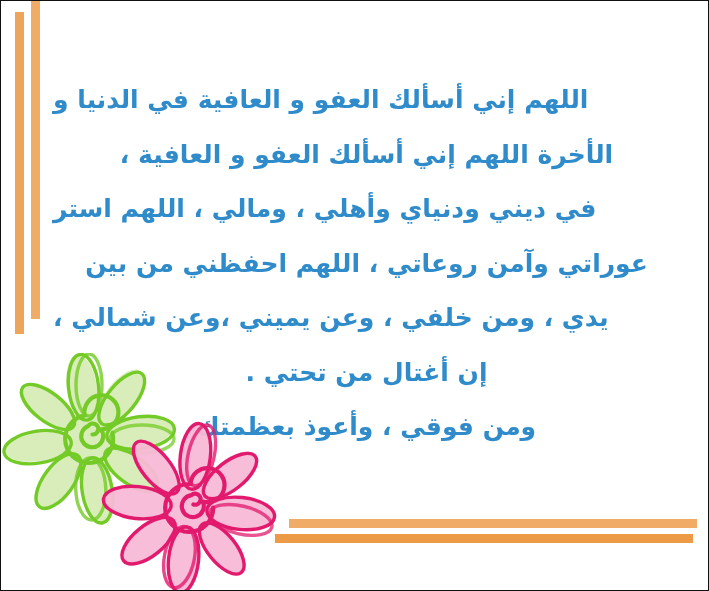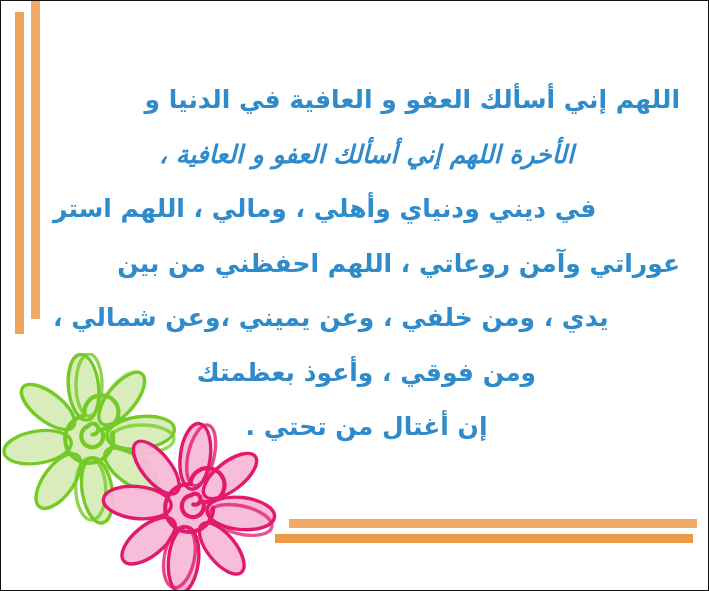--- a/index.html
+++ b/index.html
@@ -72,24 +72,24 @@
   .dua-line {
     display: block;
     color: #2f8bca;
     font-size: 25px;
     font-weight: bold;
     line-height: 54.5px;
     letter-spacing: 0.4px;
     white-space: nowrap;
   }
 
-  .dua-line.l1 { text-align: right; }
-  .dua-line.l2 { text-align: center; letter-spacing: 1.6px; font-style: italic; }
+  .dua-line.l1 { text-align: left; }
+  .dua-line.l2 { text-align: center; letter-spacing: 1.6px; }
   .dua-line.l3 { text-align: left; }
-  .dua-line.l4 { text-align: right; }
+  .dua-line.l4 { text-align: center; }
   .dua-line.l5 { text-align: left; letter-spacing: 0.9px; }
   .dua-line.l6 { text-align: center; letter-spacing: 0.9px; }
   .dua-line.l7 { text-align: center; }
 
   
   #flowers {
     position: absolute;
     left: 0px;
     top: 352px;
     width: 292px;
@@ -107,22 +107,22 @@
 
   <span class="bar" id="bar-horiz-upper"></span>
   <span class="bar" id="bar-horiz-lower"></span>
 
   <div id="dua-text">
     <span class="dua-line l1">اللهم إني أسألك العفو و العافية في الدنيا و</span>
     <span class="dua-line l2">الأخرة اللهم إني أسألك العفو و العافية ،</span>
     <span class="dua-line l3">في ديني ودنياي وأهلي ، ومالي ، اللهم استر</span>
     <span class="dua-line l4">عوراتي وآمن روعاتي ، اللهم احفظني من بين</span>
     <span class="dua-line l5">يدي ، ومن خلفي ، وعن يميني ،وعن شمالي ،</span>
+    <span class="dua-line l7">إن أغتال من تحتي .</span>
     <span class="dua-line l6">ومن فوقي ، وأعوذ بعظمتك</span>
-    <span class="dua-line l7">إن أغتال من تحتي .</span>
   </div>
 
   <div id="flowers">
     <svg width="292" height="239" viewBox="0 0 292 239" xmlns="http://www.w3.org/2000/svg">
 
       <g transform="translate(88,86) rotate(-8)">
 
         <g fill="#d6edb6" opacity="0.95">
           <ellipse cx="0" cy="-52" rx="15" ry="33" transform="rotate(0)"></ellipse>
           <ellipse cx="0" cy="-52" rx="15" ry="33" transform="rotate(45)"></ellipse>

